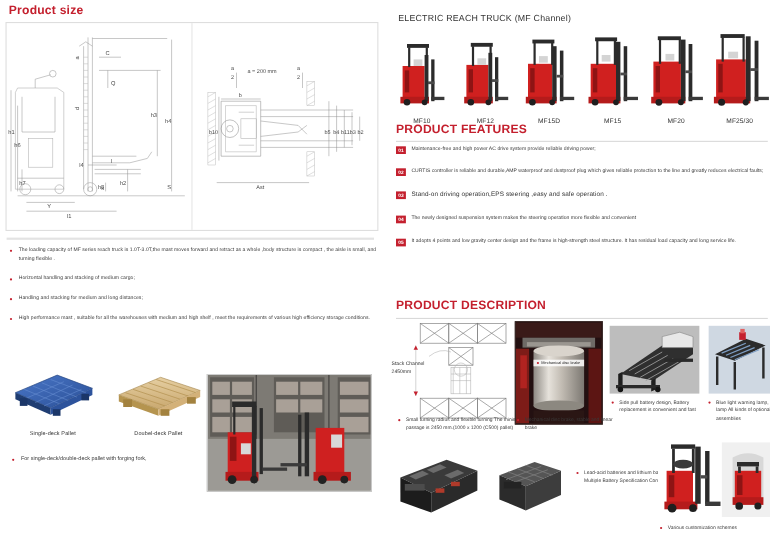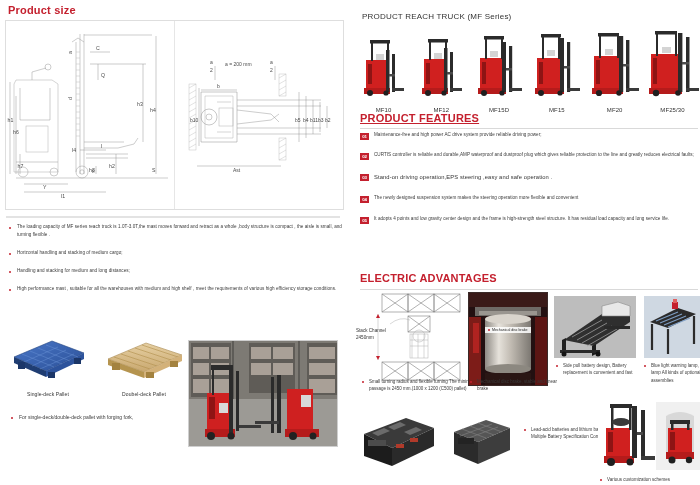--- a/index.html
+++ b/index.html
@@ -89,21 +89,21 @@
     font-size:8px;color:#333;letter-spacing:.2px;
   }
   .truck-row{
     position:absolute;left:4px;top:28px;width:344px;
     display:flex;justify-content:space-between;align-items:flex-end;
   }
   .truck-cell{width:55px;text-align:center;}
   .truck-cap{font-size:6px;color:#333;margin-top:3px;letter-spacing:.1px;}
 
   
-  #features-title{position:absolute;left:8px;top:112px;text-decoration:underline;}
+  #features-title{position:absolute;left:8px;top:112px;}
   #features-rule{position:absolute;left:8px;top:126px;width:338px;}
   .feat-list{position:absolute;left:8px;top:131px;width:340px;}
   .feat{
     display:flex;align-items:flex-start;
     margin-bottom:9px;
   }
   .feat-num{
     flex:0 0 auto;
     width:9px;height:7px;
     background:#c4202e;color:#fff;
@@ -484,21 +484,21 @@
           <rect x="66" y="80" width="24" height="3" fill="#3a3a3a"></rect>
           <circle cx="104" cy="95" r="4" fill="#222"></circle>
           <circle cx="124" cy="95" r="3.5" fill="#222"></circle>
         </g>
       </svg>
     </div>
   </div>
 
   <div class="right">
 
-    <div id="truck-series-title">PRODUCT REACH TRUCK (MF Series)</div>
+    <div id="truck-series-title">ELECTRIC REACH TRUCK (MF Channel)</div>
 
     <div class="truck-row">
 
       <div class="truck-cell">
         <svg viewBox="0 0 55 72" width="55" height="72">
           <rect x="10" y="32" width="20" height="30" fill="#d0201f"></rect>
           <rect x="12" y="36" width="4" height="20" fill="#8e1414"></rect>
           <rect x="8" y="60" width="26" height="6" fill="#b51b1b"></rect>
           <rect x="30" y="22" width="3.5" height="42" fill="#2b2b2b"></rect>
           <rect x="36" y="26" width="3" height="38" fill="#2b2b2b"></rect>
@@ -629,21 +629,21 @@
       <div class="feat f4">
         <div class="feat-num">04</div>
         <div class="feat-txt">The newly designed suspension system makes the steering operation more flexible and convenient</div>
       </div>
       <div class="feat f5">
         <div class="feat-num">05</div>
         <div class="feat-txt">It adopts 4 points and low gravity center design and the frame is high-strength steel structure. It has residual load capacity and long service life.</div>
       </div>
     </div>
 
-    <div class="sec-title big" id="adv-title">ELECTRIC ADVANTAGES</div>
+    <div class="sec-title big" id="adv-title">PRODUCT DESCRIPTION</div>
     <div class="rule" id="adv-rule"></div>
 
     <div class="adv-wrap">
 
       <svg class="stack-dia" viewBox="0 0 106 92">
         <g stroke="#7d7d7d" stroke-width="0.6" fill="none">
           <rect x="22" y="2" width="26" height="18"></rect>
             <path d="M22 2 L48 20 M48 2 L22 20"></path>
           <rect x="48" y="2" width="26" height="18"></rect>
             <path d="M48 2 L74 20 M74 2 L48 20"></path>

